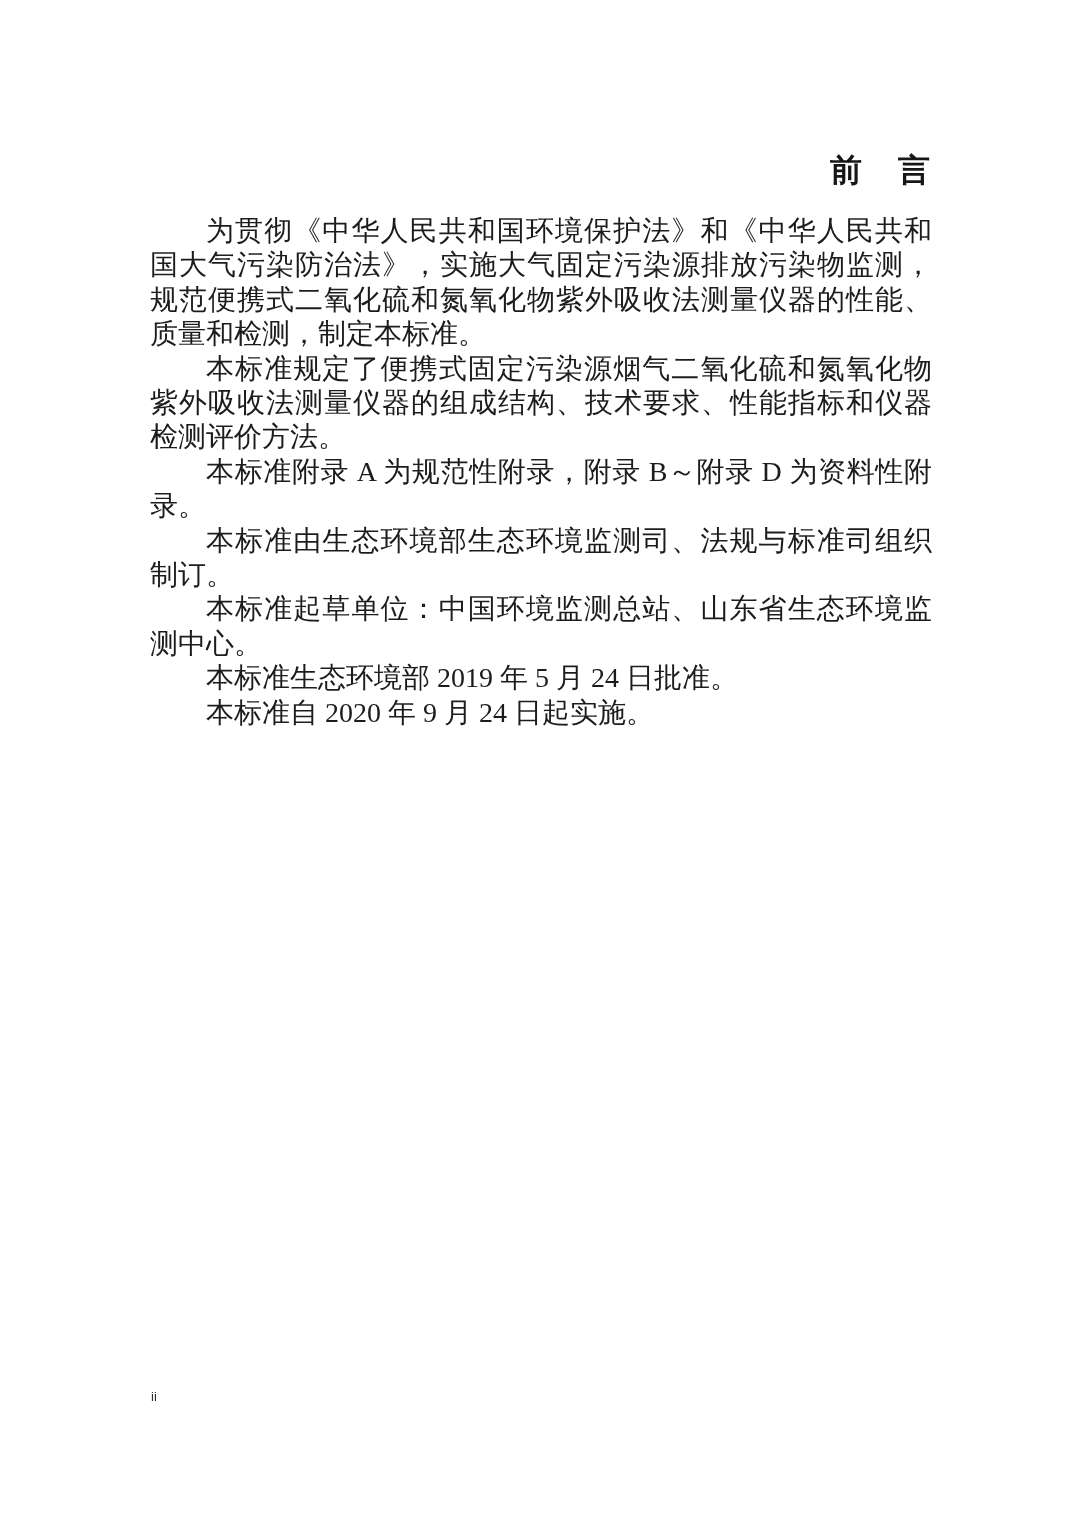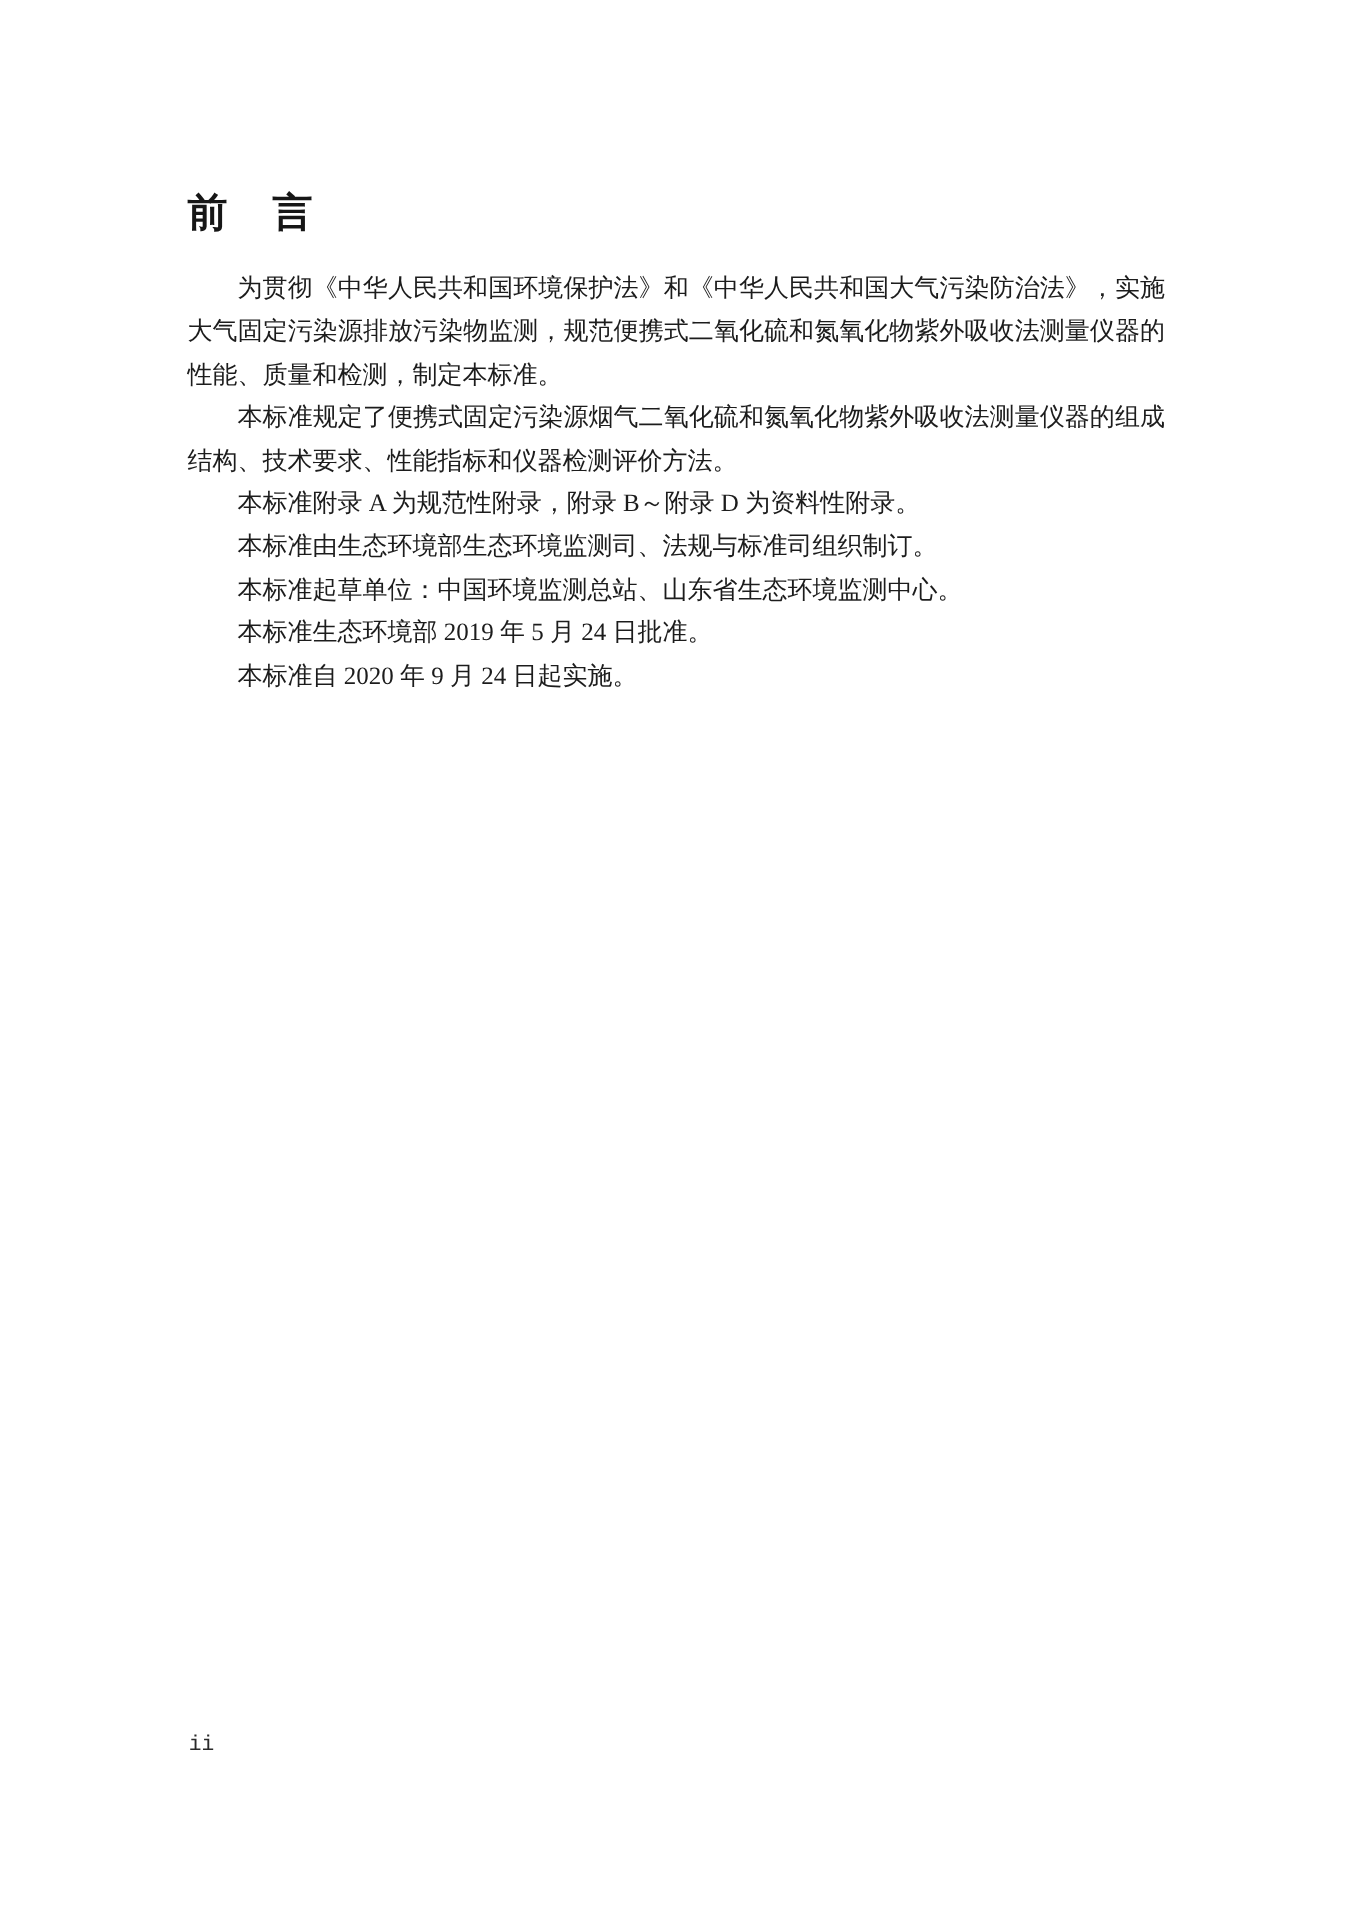--- a/index.html
+++ b/index.html
@@ -18,44 +18,44 @@
     color: #1c1c1c;
   }
   .content {
     position: absolute;
     left: 150px;
     top: 148px;
     width: 782px;
   }
   .doc-title {
     margin: 0 0 22px 0;
-    text-align: left;
+    text-align: right;
     font-family: "Liberation Sans", "DejaVu Sans", sans-serif;
     font-weight: 700;
     font-size: 32px;
     line-height: 44px;
     letter-spacing: 2px;
     color: #161616;
   }
   .body-text p {
     margin: 0;
     text-indent: 2em;
     text-align: justify;
-    font-size: 20px;
+    font-size: 28px;
     line-height: 34.4px;
     color: #1c1c1c;
   }
   .page-number {
     position: absolute;
     left: 151px;
     top: 1386px;
-    font-size: 17px;
+    font-size: 13px;
     line-height: 22px;
     color: #2a2a2a;
-    font-family: Liberation Mono, monospace;
+    font-family: Liberation Sans, sans-serif;
   }
 </style>
 </head>
 <body>
 
 <div class="page">
   <div class="content">
     <h1 class="doc-title">前　言</h1>
     <div class="body-text">
       <p>为贯彻《中华人民共和国环境保护法》和《中华人民共和国大气污染防治法》，实施大气固定污染源排放污染物监测，规范便携式二氧化硫和氮氧化物紫外吸收法测量仪器的性能、质量和检测，制定本标准。</p>

